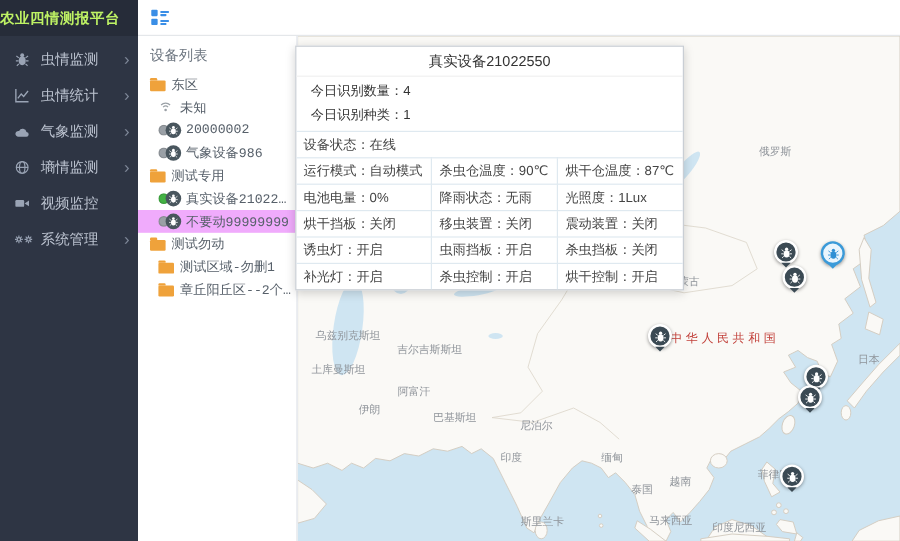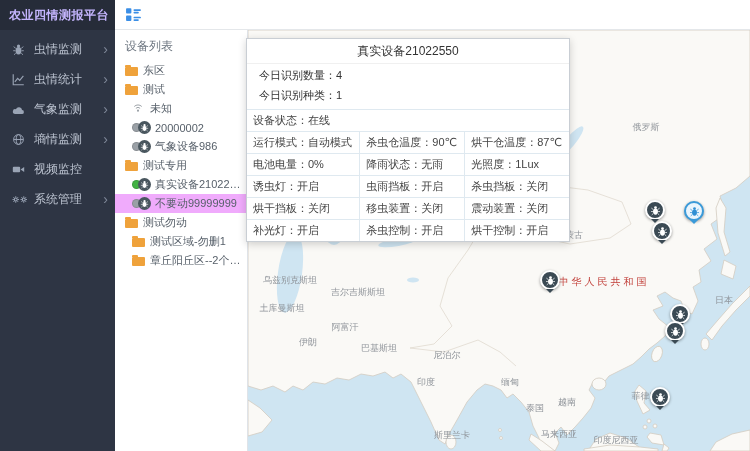--- a/index.html
+++ b/index.html
@@ -1,39 +1,39 @@
 <!DOCTYPE html>
 <html><head>
 <meta charset="utf-8">
 <style>
   * { box-sizing: border-box; margin: 0; padding: 0; }
   html,body { width:750px; height:451px; overflow:hidden; }
   body { font-family:"Liberation Sans","DejaVu Sans",sans-serif; position:relative; background:#fff; font-size:12px; }
 
   
   .sidebar { position:absolute; left:0; top:0; width:115px; height:451px; background:#2e3544; z-index:5; }
-  .sidebar-title { height:30px; line-height:30px; background:#262c39; color:#c4b5fd; font-size:12px; font-weight:bold; padding-left:9px; letter-spacing:.5px; white-space:nowrap; }
+  .sidebar-title { height:30px; line-height:30px; background:#262c39; color:#bef264; font-size:12px; font-weight:bold; letter-spacing:.5px; white-space:nowrap; }
   .menu { padding-top:4px; }
   .menu-item { height:30px; display:flex; align-items:center; padding:0 7px 0 12px; color:#bdc4d1; cursor:pointer; }
   .menu-item .mi-icon { width:15px; height:14px; margin-right:7px; color:#9aa4b5; display:flex; align-items:center; flex:none; }
   .menu-item .mi-icon svg { width:13px; height:13px; }
   .menu-item .mi-label { flex:1; font-size:12px; white-space:nowrap; }
   .menu-item .mi-chevron { color:#7f8899; font-size:14px; line-height:1; }
   .menu-item.active { background:#1f2531; color:#fff; border-left:3px solid #3a8ee6; padding-left:9px; }
   .menu-item.active .mi-icon { color:#fff; }
 
   
   .topbar { position:absolute; left:115px; top:0; right:0; height:30px; background:#fff; border-bottom:1px solid #e4e7ea; display:flex; align-items:center; padding-left:10px; z-index:4; }
   .topbar-icon { width:17px; height:17px; color:#3a8ee6; cursor:pointer; display:flex; }
   .topbar-icon svg { width:17px; height:17px; }
 
   
   .device-panel { position:absolute; left:115px; top:30px; width:133px; bottom:0; background:#fff; border-right:1px solid #dfe3e8; z-index:4; overflow:hidden; }
   .dp-title { font-size:12px; color:#6d7680; padding:8px 10px 6px; }
-  .tree-row { height:19px; display:flex; align-items:center; font-size:11px; color:#57606a; cursor:pointer; white-space:nowrap; overflow:hidden; padding-right:3px; }
+  .tree-row { height:19px; display:flex; align-items:center; font-size:11px; color:#57606a; cursor:pointer; white-space:nowrap; overflow:hidden; padding-right:3px;font-family:Liberation Mono, monospace; }
   .tree-row.lvl0 { padding-left:10px; }
   .tree-row.lvl1 { padding-left:17px; }
   .tree-row.selected { background:#f0abfc; }
   .t-label { overflow:hidden; text-overflow:ellipsis; }
   .folder-ico { width:13px; height:9px; background:#efa23b; border-radius:1px; position:relative; margin:2px 5px 0 0; flex:none; }
   .folder-ico::before { content:""; position:absolute; top:-2px; left:0; width:6px; height:2px; background:#efa23b; border-radius:1px 1px 0 0; }
   .sig-ico { width:14px; height:13px; color:#9aa0a6; margin-right:4px; flex:none; display:flex; }
   .sig-ico svg { width:12px; height:12px; }
   .dev-ico { display:inline-flex; align-items:center; margin-right:4px; flex:none; }
   .status-dot { width:9px; height:9px; border-radius:50%; border:1px solid rgba(0,0,0,.12); flex:none; }
@@ -176,24 +176,20 @@
       </svg>
     </span>
 </div>
 
 <div class="device-panel">
   <div class="dp-title">设备列表</div>
   <div>
       <div class="tree-row lvl0">
         <span class="folder-ico"></span>
         <span class="t-label">东区</span>
-      </div>
-      <div class="tree-row lvl0">
-        <span class="folder-ico"></span>
-        <span class="t-label">测试</span>
       </div>
       <div class="tree-row lvl1">
         <span class="sig-ico">
           <svg viewBox="0 0 16 16" fill="none" stroke="currentColor" stroke-width="1.3">
             <circle cx="8" cy="11.5" r="1.4" fill="currentColor" stroke="none"></circle>
             <path d="M5.2 8.4a4 4 0 0 1 5.6 0"></path>
             <path d="M3 6a7 7 0 0 1 10 0"></path>
           </svg>
         </span>
         <span class="t-label">未知</span>
@@ -512,28 +508,28 @@
           <td>运行模式：自动模式</td>
           <td>杀虫仓温度：90℃</td>
           <td>烘干仓温度：87℃</td>
         </tr>
         <tr>
           <td>电池电量：0%</td>
           <td>降雨状态：无雨</td>
           <td>光照度：1Lux</td>
         </tr>
         <tr>
+          <td>烘干挡板：关闭</td>
+          <td>移虫装置：关闭</td>
+          <td>震动装置：关闭</td>
+        </tr>
+        <tr>
           <td>诱虫灯：开启</td>
           <td>虫雨挡板：开启</td>
           <td>杀虫挡板：关闭</td>
-        </tr>
-        <tr>
-          <td>烘干挡板：关闭</td>
-          <td>移虫装置：关闭</td>
-          <td>震动装置：关闭</td>
         </tr>
         <tr>
           <td>补光灯：开启</td>
           <td>杀虫控制：开启</td>
           <td>烘干控制：开启</td>
         </tr>
       </tbody>
     </table>
 </div>
 

